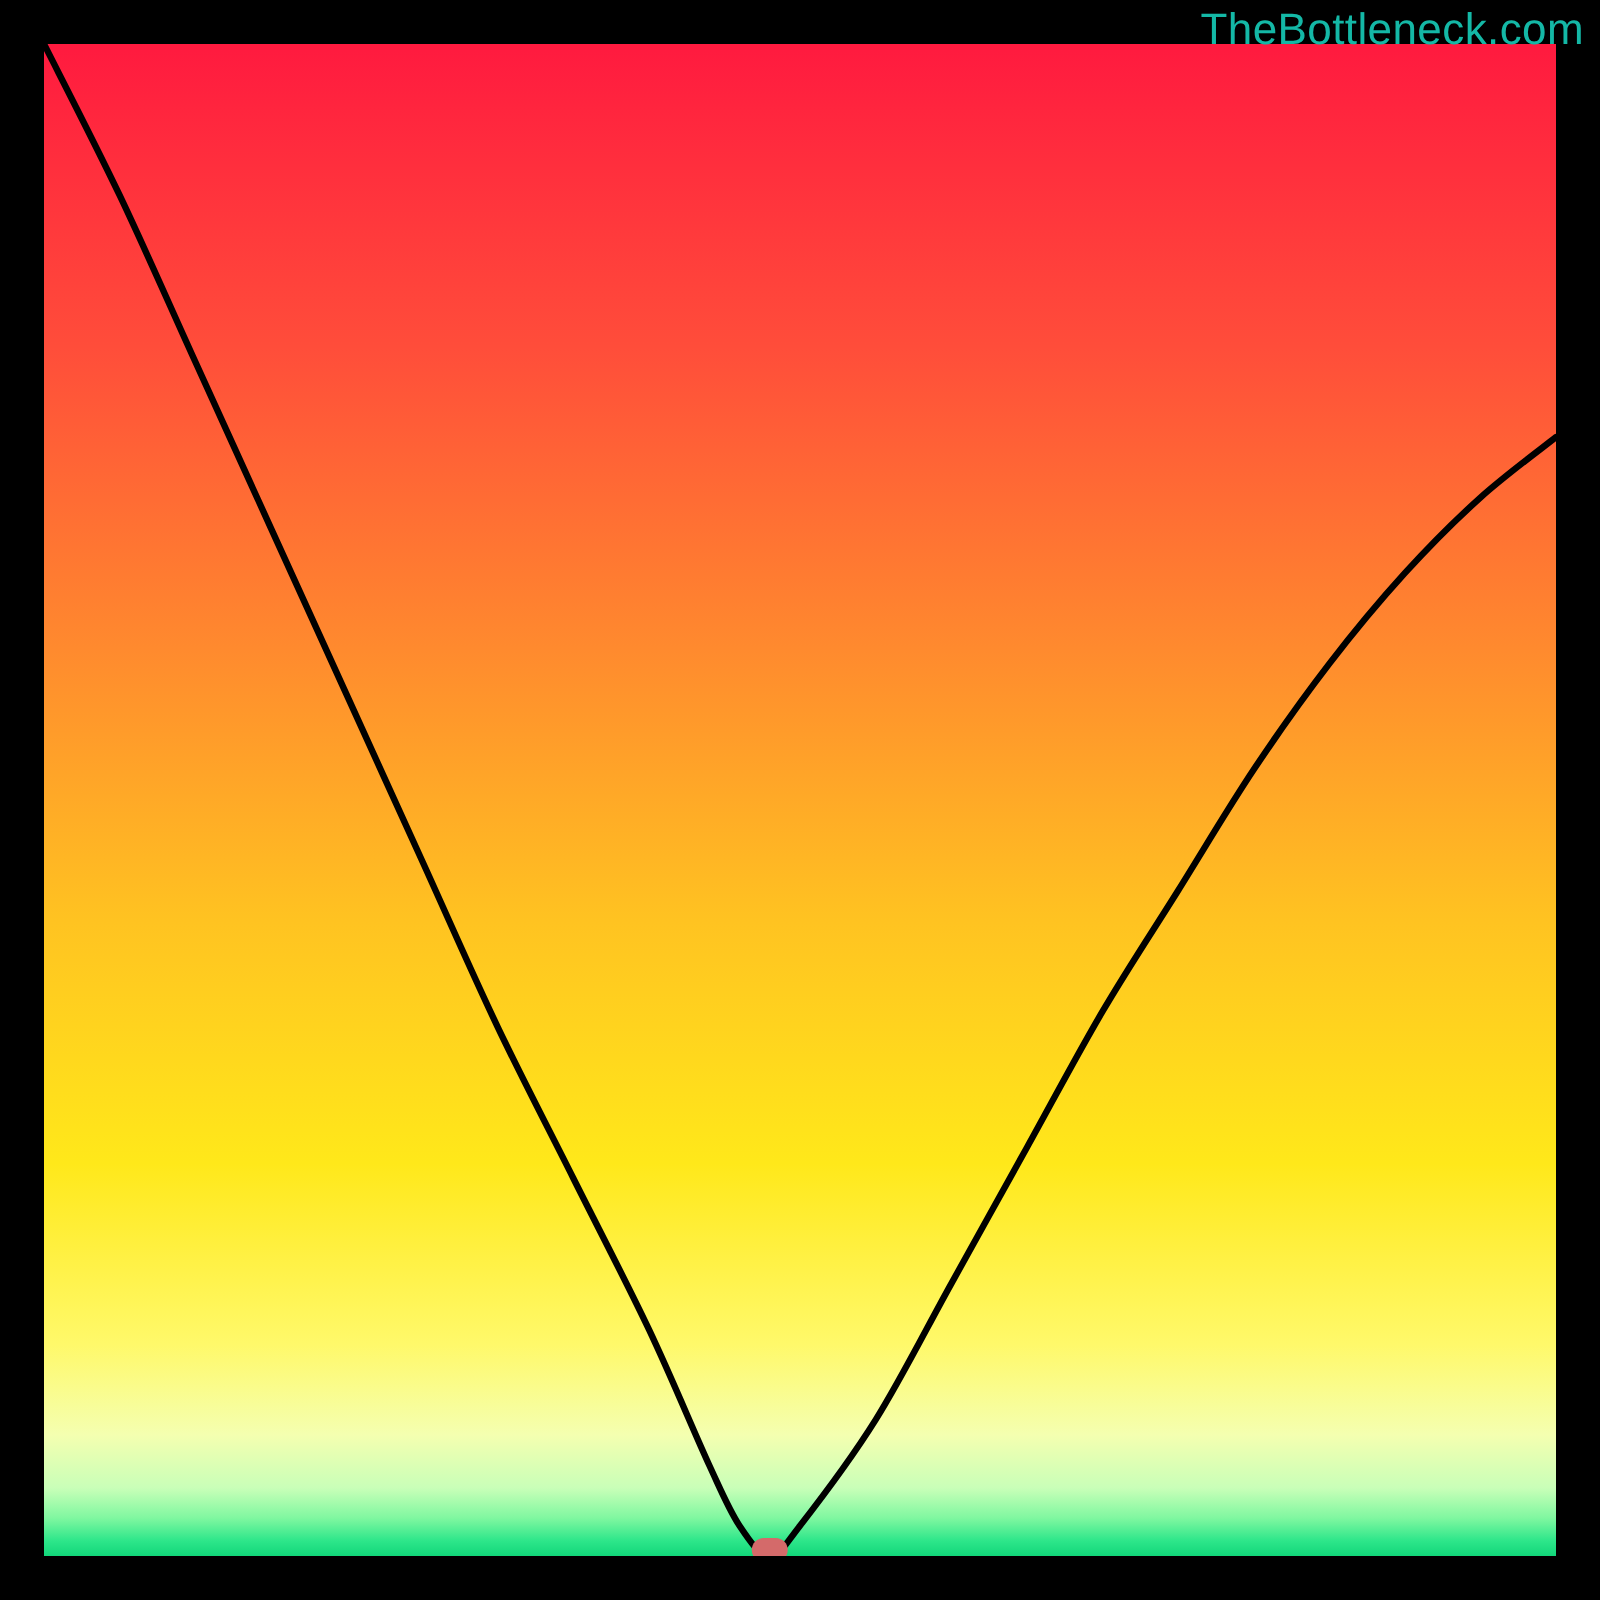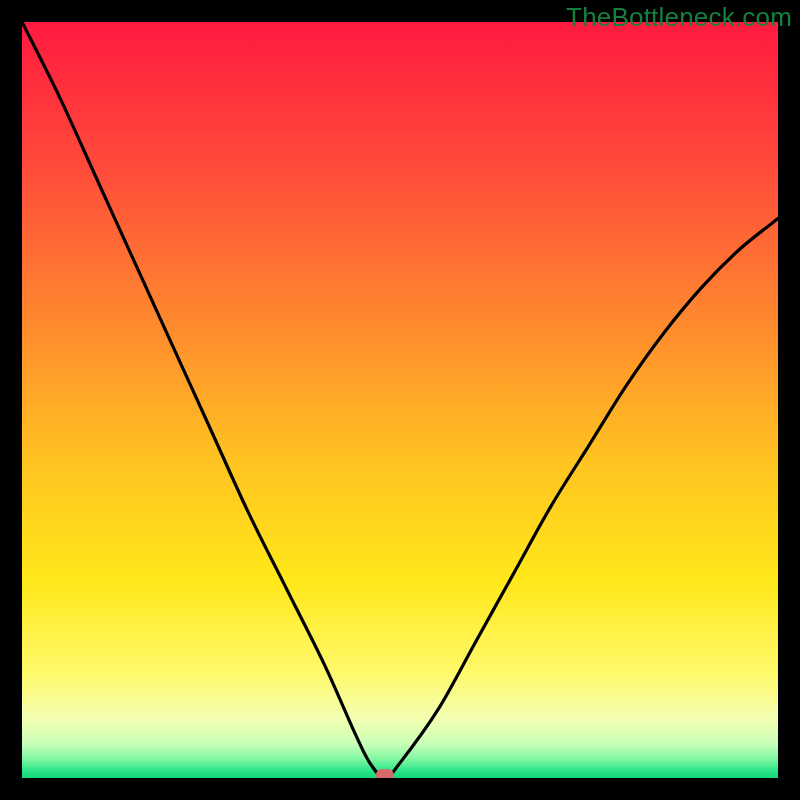--- a/index.html
+++ b/index.html
@@ -22,22 +22,22 @@
     left: 22px;
     top: 22px;
     width: 756px;
     height: 756px;
     overflow: hidden;
   }
   .watermark {
     position: absolute;
     top: 2px;
     right: 8px;
-    color: #15803d;
-    font-size: 26px;
+    color: #14b8a6;
+    font-size: 22px;
     font-weight: 500;
     letter-spacing: 0.2px;
     pointer-events: none;
   }
   svg {
     display: block;
   }
 </style>
 </head>
 <body>

